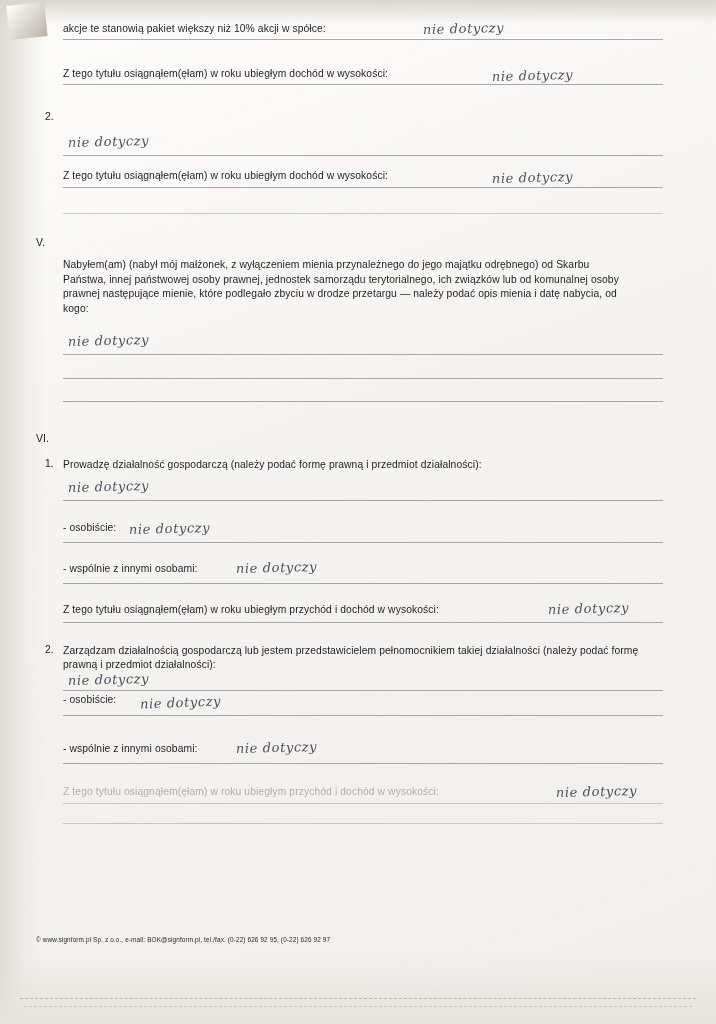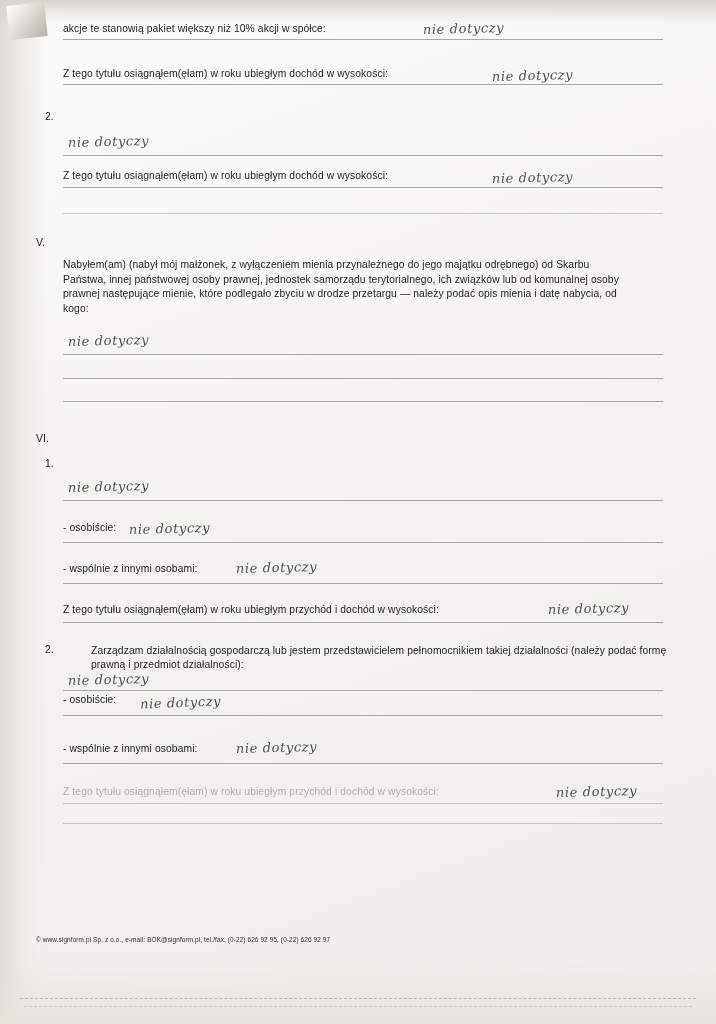--- a/index.html
+++ b/index.html
@@ -168,37 +168,38 @@
     <div class="t" style="left:63px; top:258px; width:560px; line-height:14.5px;">Nabyłem(am) (nabył mój małżonek, z wyłączeniem mienia przynależnego do jego majątku odrębnego) od Skarbu Państwa, innej państwowej osoby prawnej, jednostek samorządu terytorialnego, ich związków lub od komunalnej osoby prawnej następujące mienie, które podlegało zbyciu w drodze przetargu — należy podać opis mienia i datę nabycia, od kogo:</div>
 
     <div class="line" style="left:63px; top:354px; width:600px;"></div>
     <div class="line" style="left:63px; top:378px; width:600px;"></div>
     <div class="line" style="left:63px; top:401px; width:600px;"></div>
     <div class="hw" style="left:68px; top:333px;">nie dotyczy</div>
 
     <div class="sec" style="left:36px; top:432px;">VI.</div>
 
     <div class="num" style="left:45px; top:458px;">1.</div>
+    <div class="t" style="left:63px; top:458px; width:580px;">Prowadzę działalność gospodarczą (należy podać formę prawną i przedmiot działalności):</div>
     <div class="line" style="left:63px; top:500px; width:600px;"></div>
     <div class="hw" style="left:68px; top:479px;">nie dotyczy</div>
 
     <div class="t" style="left:63px; top:521px;">- osobiście:</div>
     <div class="line" style="left:63px; top:542px; width:600px;"></div>
     <div class="hw" style="left:129px; top:521px;">nie dotyczy</div>
 
     <div class="t" style="left:63px; top:562px;">- wspólnie z innymi osobami:</div>
     <div class="line" style="left:63px; top:583px; width:600px;"></div>
     <div class="hw" style="left:236px; top:560px;">nie dotyczy</div>
 
     <div class="t" style="left:63px; top:603px; width:480px;">Z tego tytułu osiągnąłem(ęłam) w roku ubiegłym przychód i dochód w wysokości:</div>
     <div class="line" style="left:63px; top:622px; width:600px;"></div>
     <div class="hw" style="left:548px; top:601px;">nie dotyczy</div>
 
     <div class="num" style="left:45px; top:644px;">2.</div>
-    <div class="t" style="left:63px; top:644px; width:580px; line-height:14px;margin-left:28px;">Zarządzam działalnością gospodarczą lub jestem przedstawicielem pełnomocnikiem takiej działalności (należy podać formę prawną i przedmiot działalności):</div>
+    <div class="t" style="left:63px; top:644px; width:580px; line-height:14px;">Zarządzam działalnością gospodarczą lub jestem przedstawicielem pełnomocnikiem takiej działalności (należy podać formę prawną i przedmiot działalności):</div>
     <div class="line" style="left:63px; top:690px; width:600px;"></div>
     <div class="hw" style="left:68px; top:672px;">nie dotyczy</div>
 
     <div class="t" style="left:63px; top:693px;">- osobiście:</div>
     <div class="line" style="left:63px; top:715px; width:600px;"></div>
     <div class="hw r2" style="left:140px; top:695px;">nie dotyczy</div>
 
     <div class="t" style="left:63px; top:742px;">- wspólnie z innymi osobami:</div>
     <div class="line" style="left:63px; top:763px; width:600px;"></div>
     <div class="hw" style="left:236px; top:740px;">nie dotyczy</div>

